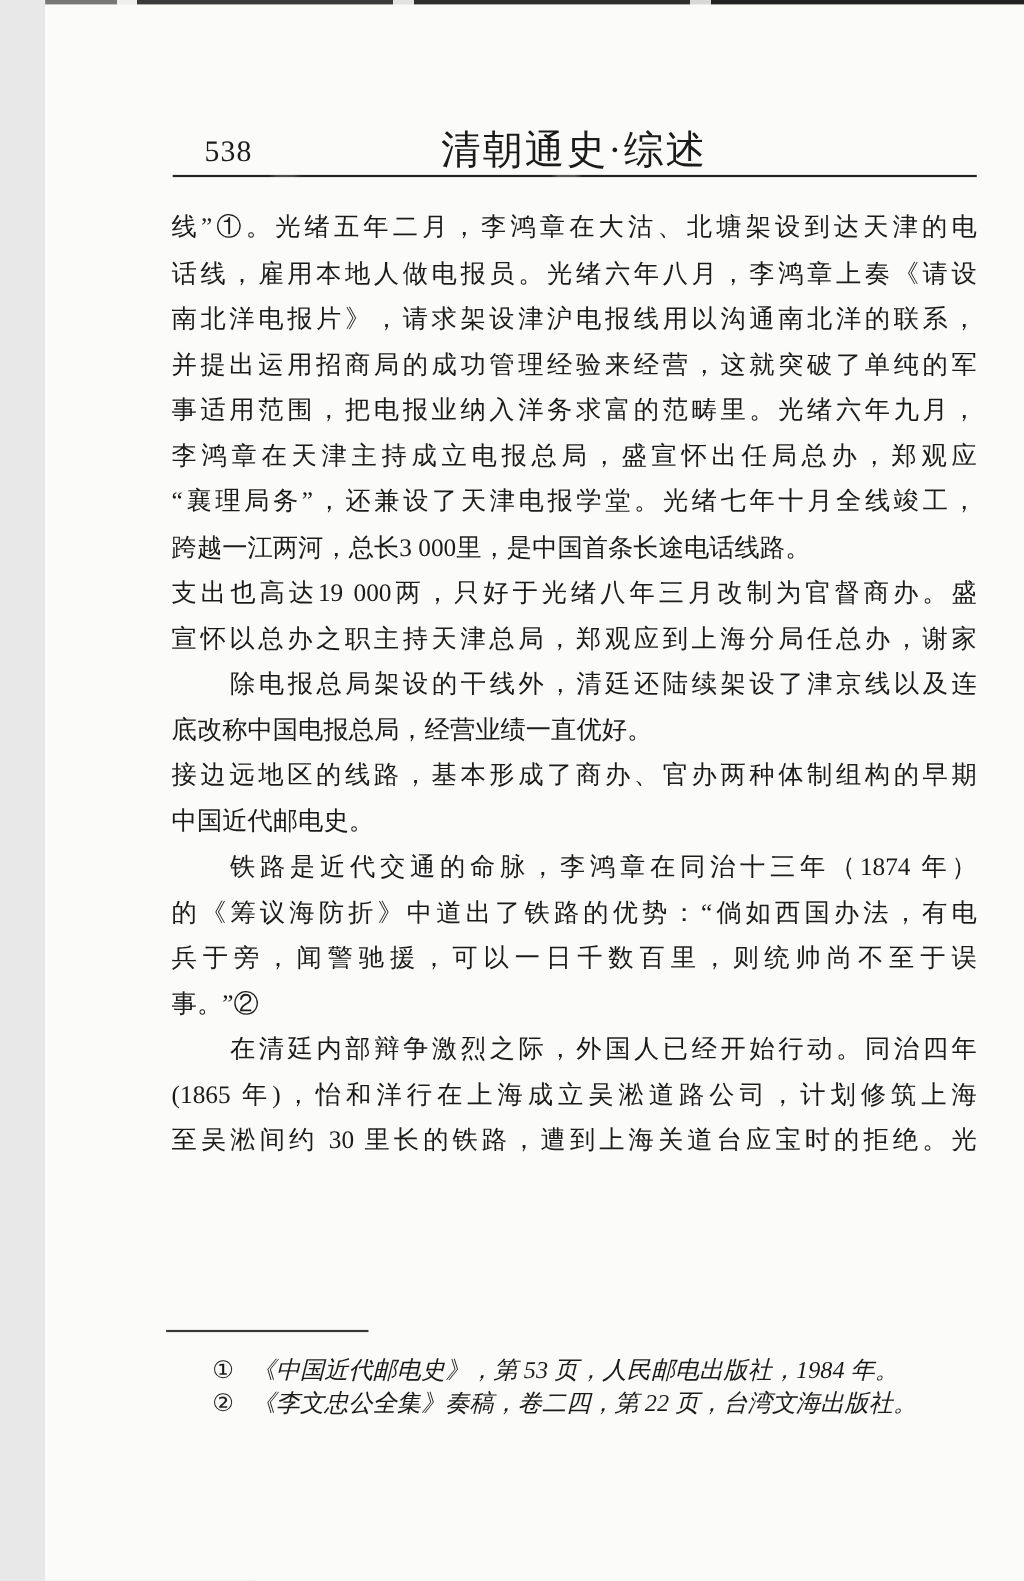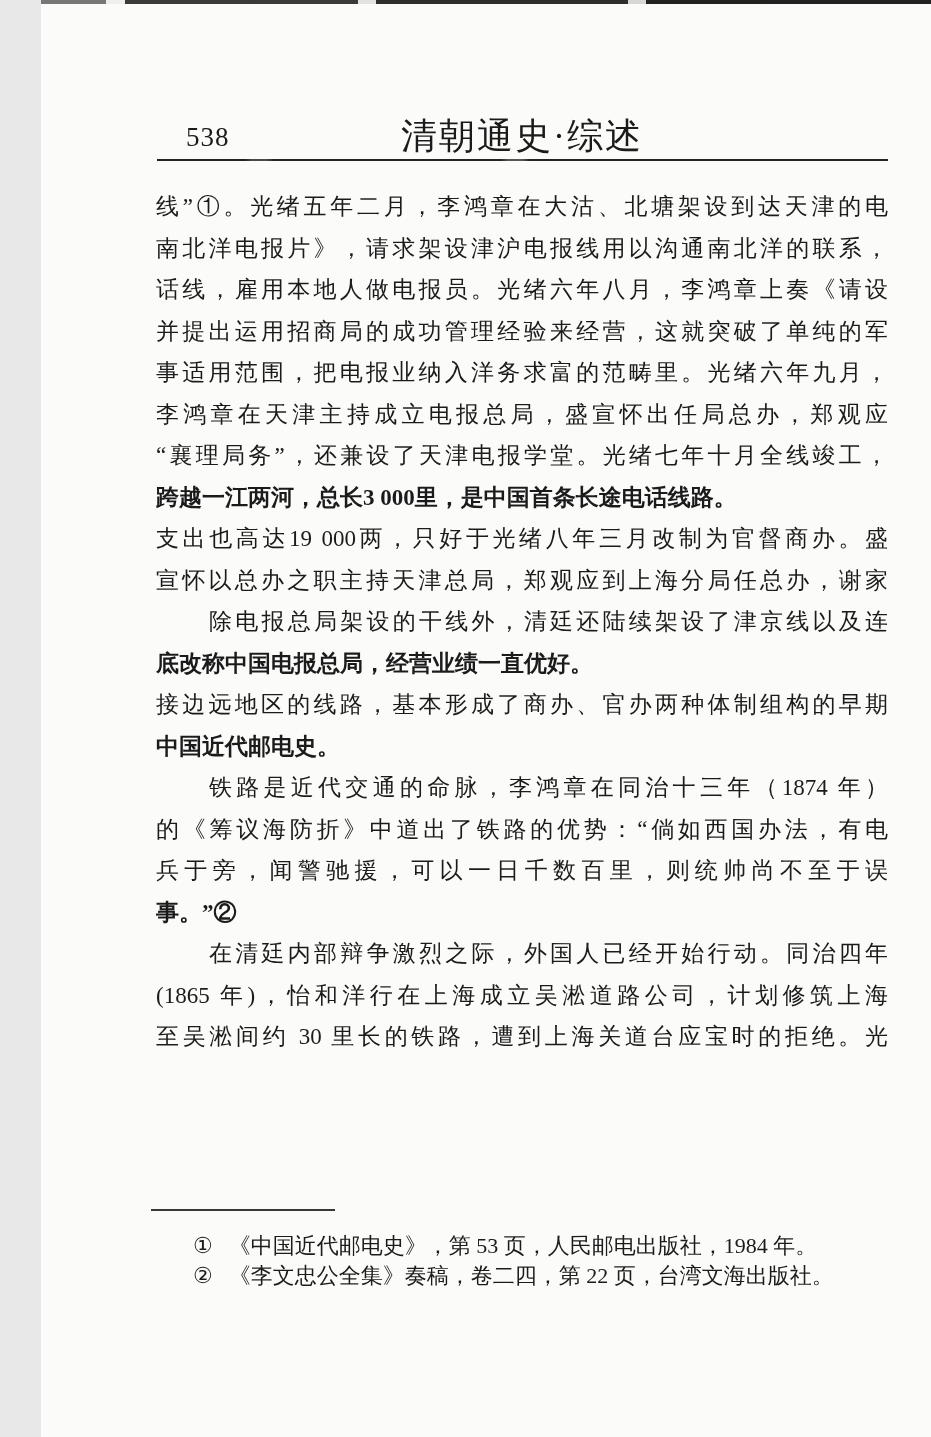--- a/index.html
+++ b/index.html
@@ -44,50 +44,50 @@
   .body-text {
     position: absolute; top: 186px; left: 115px; width: 732px;
     font-size: 23px;
   }
   .line {
     height: 41.5px; line-height: 41.5px;
     text-align: justify; text-align-last: justify;
     overflow: hidden; white-space: nowrap;
   }
   .line.indent { text-indent: 53px; }
-  .line.end { text-align-last: left; font-weight: bold; }
+  .line.end { text-align-last: left; }
   
   .footnote-rule {
     position: absolute; top: 1209px; left: 110px; width: 184px; height: 2px;
     background: #383838;
   }
   .footnotes {
     position: absolute; top: 1231px; left: 152px; width: 700px;
     font-size: 22px;
   }
   .footnote-item { display: flex; line-height: 30px; height: 30px; overflow: hidden; }
   .footnote-marker { flex: 0 0 auto; margin-right: 16px; }
-  .footnote-text { flex: 1 1 auto; white-space: nowrap; }
+  .footnote-text { flex: 1 1 auto; white-space: nowrap; font-style: italic; }
 </style>
 </head>
 <body>
 
 <div class="page">
   <div class="edge-top"></div>
   <div class="edge-right"></div>
 
   <div class="page-number">538</div>
   <div class="header-title">清朝通史·综述</div>
   <div class="header-rule"></div>
 
   <div class="body-text">
 
   <div class="line">线”①。光绪五年二月，李鸿章在大沽、北塘架设到达天津的电</div>
+      <div class="line">话线，雇用本地人做电报员。光绪六年八月，李鸿章上奏《请设</div>
       <div class="line">南北洋电报片》，请求架设津沪电报线用以沟通南北洋的联系，</div>
-      <div class="line">话线，雇用本地人做电报员。光绪六年八月，李鸿章上奏《请设</div>
       <div class="line">并提出运用招商局的成功管理经验来经营，这就突破了单纯的军</div>
       <div class="line">事适用范围，把电报业纳入洋务求富的范畴里。光绪六年九月，</div>
       <div class="line">李鸿章在天津主持成立电报总局，盛宣怀出任局总办，郑观应</div>
       <div class="line">“襄理局务”，还兼设了天津电报学堂。光绪七年十月全线竣工，</div>
       <div class="line end">跨越一江两河，总长3 000里，是中国首条长途电话线路。</div>
       <div class="line">支出也高达19 000两，只好于光绪八年三月改制为官督商办。盛</div>
       <div class="line">宣怀以总办之职主持天津总局，郑观应到上海分局任总办，谢家</div>
       <div class="line indent">除电报总局架设的干线外，清廷还陆续架设了津京线以及连</div>
       <div class="line end">底改称中国电报总局，经营业绩一直优好。</div>
       <div class="line">接边远地区的线路，基本形成了商办、官办两种体制组构的早期</div>

